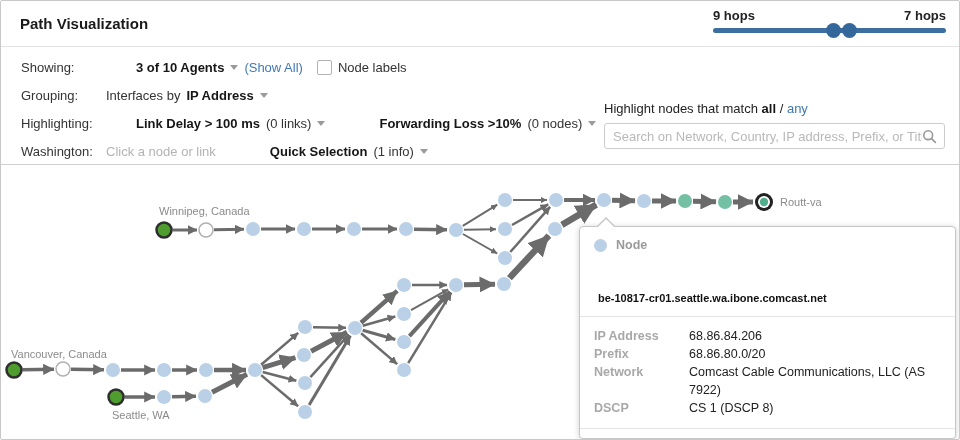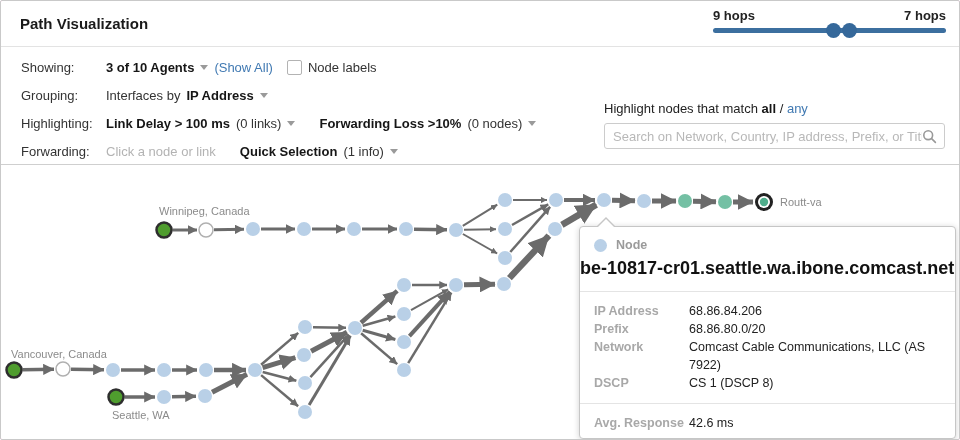--- a/index.html
+++ b/index.html
@@ -13,21 +13,21 @@
   .slider-labels{display:flex;justify-content:space-between;font-size:13px;font-weight:bold;color:#222;}
   .slider-track{position:relative;margin-top:5px;height:5px;background:#3c6f9f;border-radius:3px;cursor:pointer;}
   .sh{position:absolute;top:-5px;width:15px;height:15px;border-radius:50%;background:#35689a;}
   .sh1{left:calc(52% - 8px);} .sh2{left:calc(59% - 8px);}
 
   
   .ctrls{position:absolute;top:46px;left:0;right:0;height:117px;border-bottom:1px solid #cfcfcf;background:#fff;}
   .crow{position:absolute;left:20px;height:20px;display:flex;align-items:center;font-size:13px;color:#333;white-space:nowrap;}
   .r1{top:10px}.r2{top:38px}.r3{top:66px}.r4{top:94px}
   .clabel{width:85px;flex:none;color:#333;}
-  .bold{font-weight:bold;color:#161616;}
+  .bold{font-weight:bold;color:#161616;margin-left:30px;}
   .dd{display:inline-block;width:0;height:0;border-left:4px solid transparent;border-right:4px solid transparent;border-top:5px solid #9a9a9a;margin-left:6px;}
   .link{color:#4079b2;cursor:pointer;text-decoration:none;}
   .cb{width:13px;height:13px;border:1px solid #b3b3b3;border-radius:2px;background:#fff;display:inline-block;cursor:pointer;}
   .hint{color:#b3b3b3;}
   .gap-l{margin-left:14px;} .gap-s{margin-left:6px;} .gap-m{margin-left:24px;}
   .ddgroup{display:inline-flex;align-items:center;cursor:pointer;}
 
   
   .hl{position:absolute;left:603px;top:54px;width:341px;font-size:13px;color:#222;}
   .hl-line b{color:#161616;}
@@ -39,21 +39,21 @@
   .graph{position:absolute;top:163px;left:0;right:0;bottom:0;border-top:1px solid #cfcfcf;background:#fff;}
   .graph svg{position:absolute;top:0;left:0;}
   .graph text{font-family:"Liberation Sans",sans-serif;}
 
   
   .tt{position:absolute;left:578px;top:224px;width:377px;height:213px;background:#fff;border:1px solid #c6c6c6;border-radius:4px;box-shadow:0 1px 6px rgba(0,0,0,0.18);box-sizing:border-box;font-size:12.5px;}
   .tt-caret{position:absolute;top:-10px;left:16px;width:0;height:0;border-left:10px solid transparent;border-right:10px solid transparent;border-bottom:10px solid #c6c6c6;}
   .tt-caret::after{content:"";position:absolute;left:-9px;top:2px;width:0;height:0;border-left:9px solid transparent;border-right:9px solid transparent;border-bottom:9px solid #ffffff;}
   .tt-head{padding:11px 14px 1px;color:#9a9a9a;font-weight:bold;display:flex;align-items:center;font-size:12.5px;}
   .tt-dot{width:13px;height:13px;border-radius:50%;background:#b9d0e7;margin-right:9px;flex:none;}
-  .tt-title{padding:5px 0 12px;font-weight:bold;font-size:18px;color:#111;border-bottom:1px solid #e4e4e4;}
+  .tt-title{padding:5px 18px 12px;font-weight:bold;font-size:11px;color:#111;border-bottom:1px solid #e4e4e4;margin-top:34px;}
   .tt-body{padding:10px 14px 11px;border-bottom:1px solid #e4e4e4;}
   .tt-row{display:flex;line-height:18px;}
   .k{width:95px;flex:none;color:#a8a8a8;font-weight:bold;}
   .v{color:#222;}
   .tt-foot{padding:10px 14px;display:flex;line-height:18px;}
 </style>
 </head>
 <body>
 
 <div id="app">
@@ -102,21 +102,21 @@
         <span class="dd"></span>
       </span>
       <span class="ddgroup gap-m">
         <span class="bold">Forwarding Loss &gt;10%</span>
         <span class="gap-s">(0 nodes)</span>
         <span class="dd"></span>
       </span>
     </div>
 
     <div class="crow r4">
-      <span class="clabel">Forwarding:</span>
+      <span class="clabel">Washington:</span>
       <span class="hint">Click a node or link</span>
       <span class="ddgroup gap-m">
         <span class="bold">Quick Selection</span>
         <span class="gap-s">(1 info)</span>
         <span class="dd"></span>
       </span>
     </div>
 
     <div class="hl">
       <div class="hl-line">

